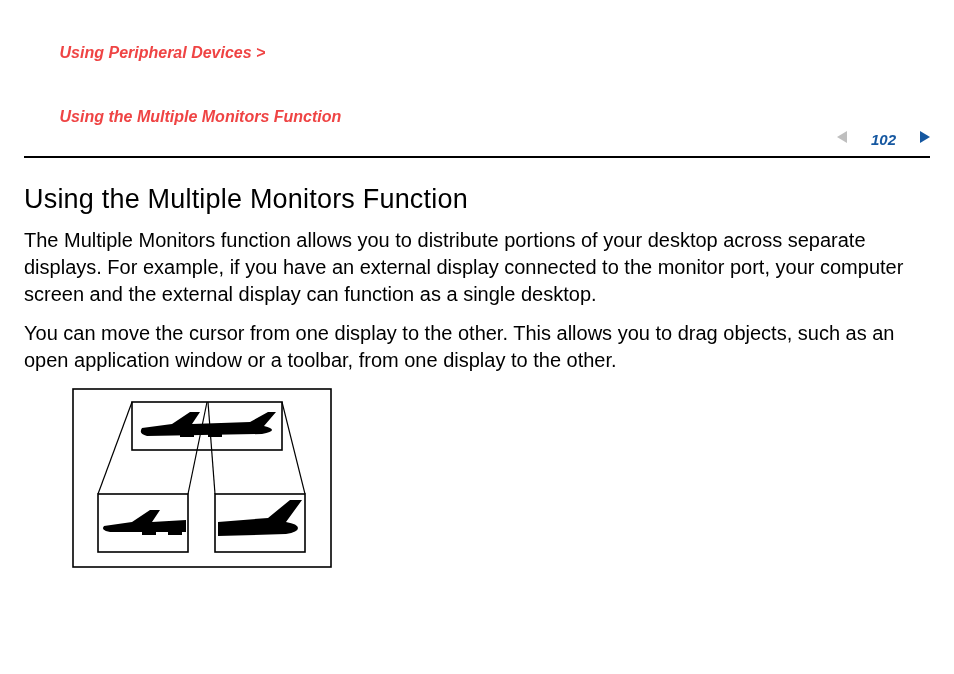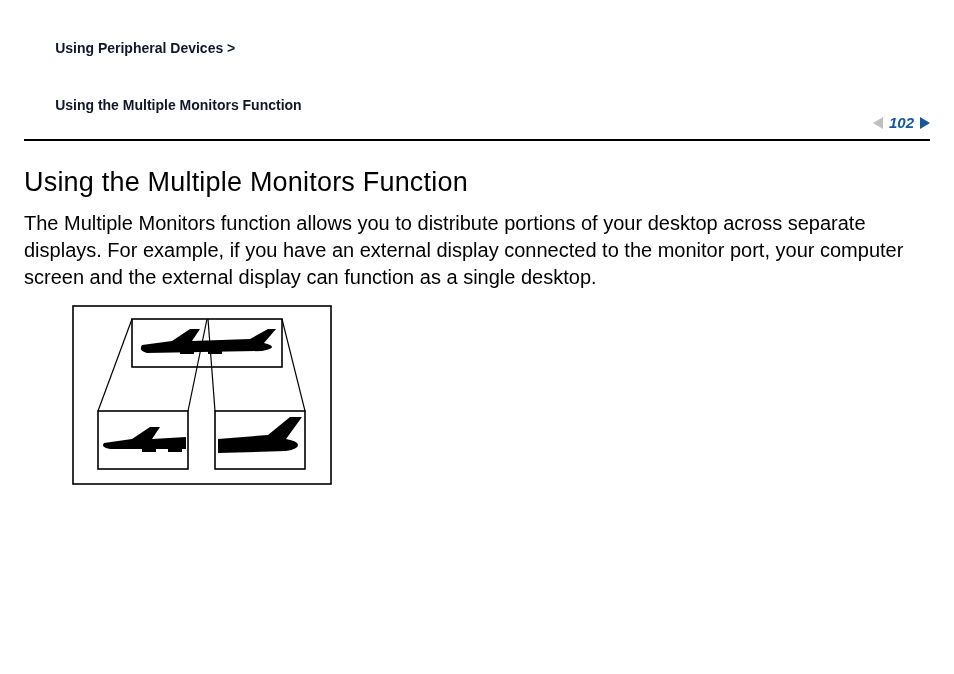--- a/index.html
+++ b/index.html
@@ -18,31 +18,32 @@
   }
   .header {
     display: flex;
     align-items: flex-end;
     justify-content: space-between;
     border-bottom: 2px solid #000;
     padding-bottom: 6px;
     margin-bottom: 26px;
   }
   .breadcrumb {
-    font-size: 14px;
+    font-size: 16px;
     line-height: 1.35;
     font-weight: 700;
-    color: #0f172a;
+    font-style: italic;
+    color: #ef4444;
   }
   .breadcrumb .row1 { white-space: pre; }
   .breadcrumb .row2 { white-space: pre; }
   .page-num-wrap {
     display: flex;
-    align-items: center;
-    gap: 6px;
+    align-items: flex-start;
+    gap: 24px;
     padding-bottom: 2px;
   }
   .page-num {
     font-weight: 700;
     font-style: italic;
     font-size: 15px;
     color: #1557a0;
   }
   .arrow-left, .arrow-right {
     width: 0; height: 0;
@@ -86,20 +87,21 @@
     <div class="page-num-wrap">
       <span class="arrow-left"></span>
       <span class="page-num">102</span>
       <span class="arrow-right"></span>
     </div>
   </div>
 
   <div class="body">
     <h1 class="title">Using the Multiple Monitors Function</h1>
     <p>The Multiple Monitors function allows you to distribute portions of your desktop across separate displays. For example, if you have an external display connected to the monitor port, your computer screen and the external display can function as a single desktop.</p>
+    <p>You can move the cursor from one display to the other. This allows you to drag objects, such as an open application window or a toolbar, from one display to the other.</p>
 
     <div class="illustration" aria-label="Diagram of a single wide display split into two smaller displays showing front and rear halves of an airplane silhouette">
       <svg width="260" height="180" viewBox="0 0 260 180">
 
         <rect x="1" y="1" width="258" height="178" fill="none" stroke="#000" stroke-width="1.6"></rect>
 
         <rect x="60" y="14" width="150" height="48" fill="none" stroke="#000" stroke-width="1.6"></rect>
 
         <rect x="26" y="106" width="90" height="58" fill="none" stroke="#000" stroke-width="1.6"></rect>
 

